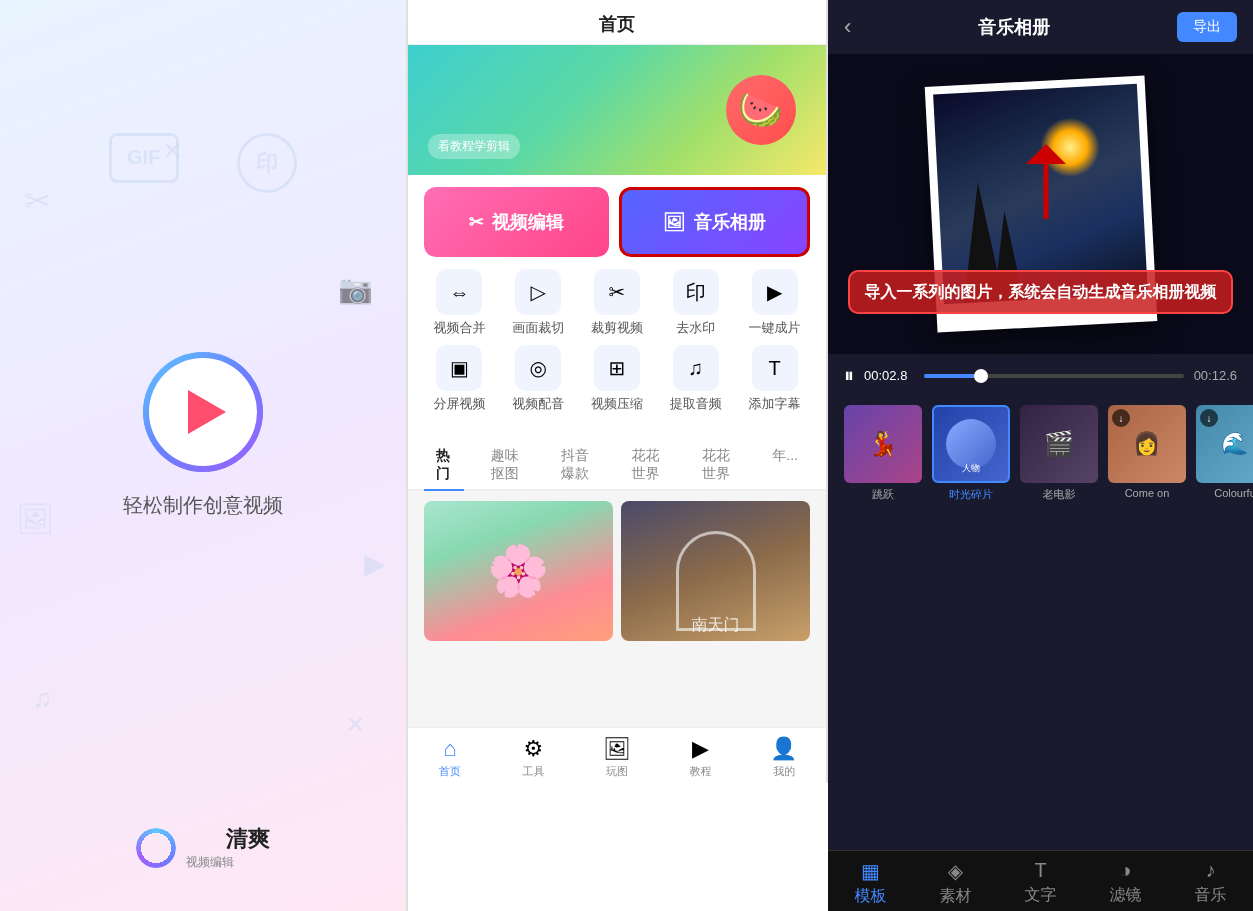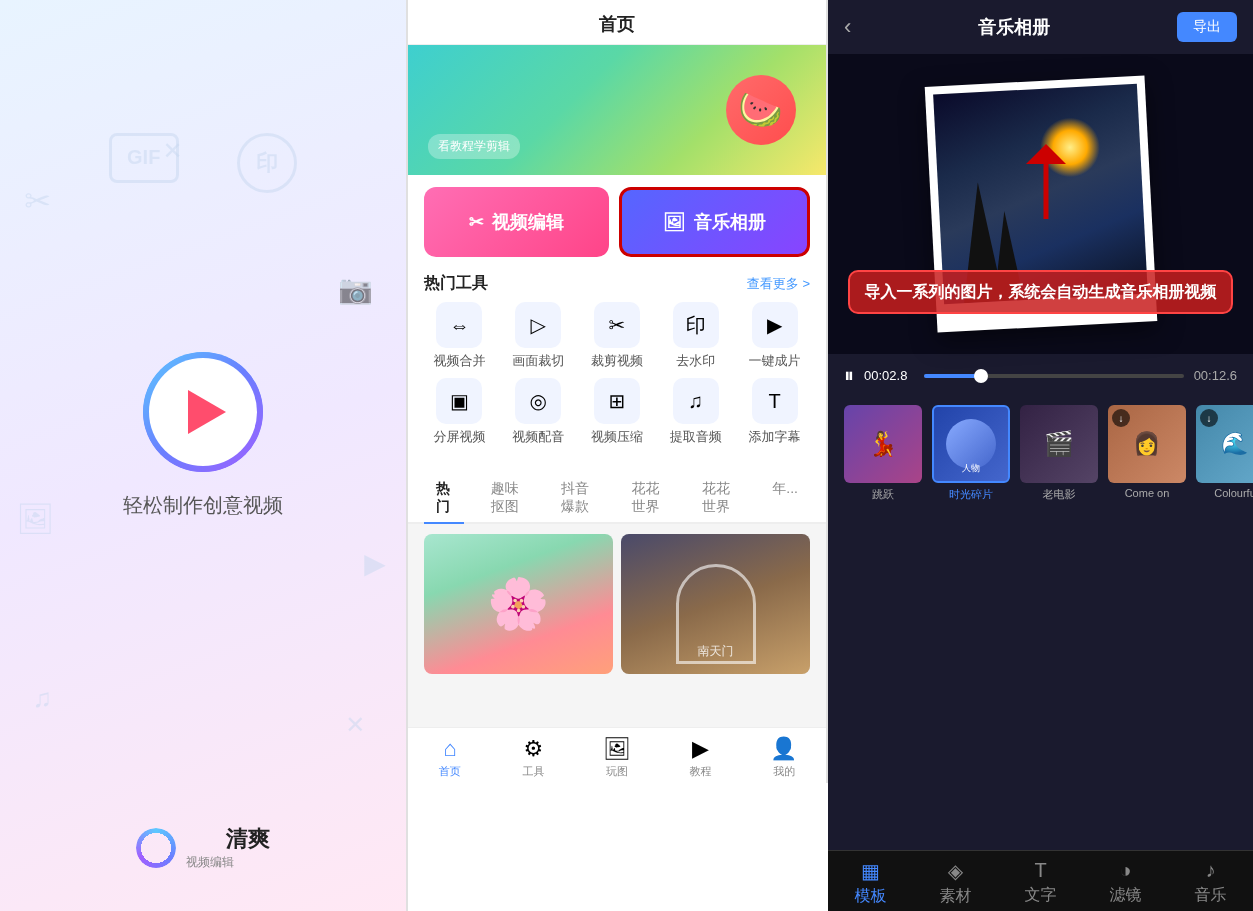--- a/index.html
+++ b/index.html
@@ -693,24 +693,20 @@
       <div class="tool-btn-video">
         <span>✂</span>
         <span>视频编辑</span>
       </div>
       <div class="tool-btn-music">
         <span>🖼</span>
         <span>音乐相册</span>
       </div>
     </div>
 
-    <div class="hot-tools-header">
-      <span class="hot-tools-title">热门工具</span>
-      <span class="hot-tools-more">查看更多 &gt;</span>
-    </div>
 
     <div class="tools-grid">
       <div class="tool-item">
         <div class="tool-icon-box">⇔</div>
         <span class="tool-label">视频合并</span>
       </div>
       <div class="tool-item">
         <div class="tool-icon-box">▷</div>
         <span class="tool-label">画面裁切</span>
       </div>
@@ -758,21 +754,21 @@
     <div class="tab-item">年...</div>
   </div>
 
   <div class="content-grid">
     <div class="content-card">
       <div class="card-img-1">🌸</div>
     </div>
     <div class="content-card">
       <div class="card-img-2">
         <div class="arch-shape"></div>
-        <span style="color:#fff;font-size:12px;position:absolute;bottom:14px;opacity:0.8;">南天门</span>
+        <span style="color:#fff;font-size:16px;position:absolute;bottom:5px;opacity:0.8;">南天门</span>
       </div>
     </div>
   </div>
 
   <div class="bottom-nav">
     <div class="nav-item active">
       <span class="nav-icon">⌂</span>
       <span class="nav-label">首页</span>
     </div>
     <div class="nav-item">

